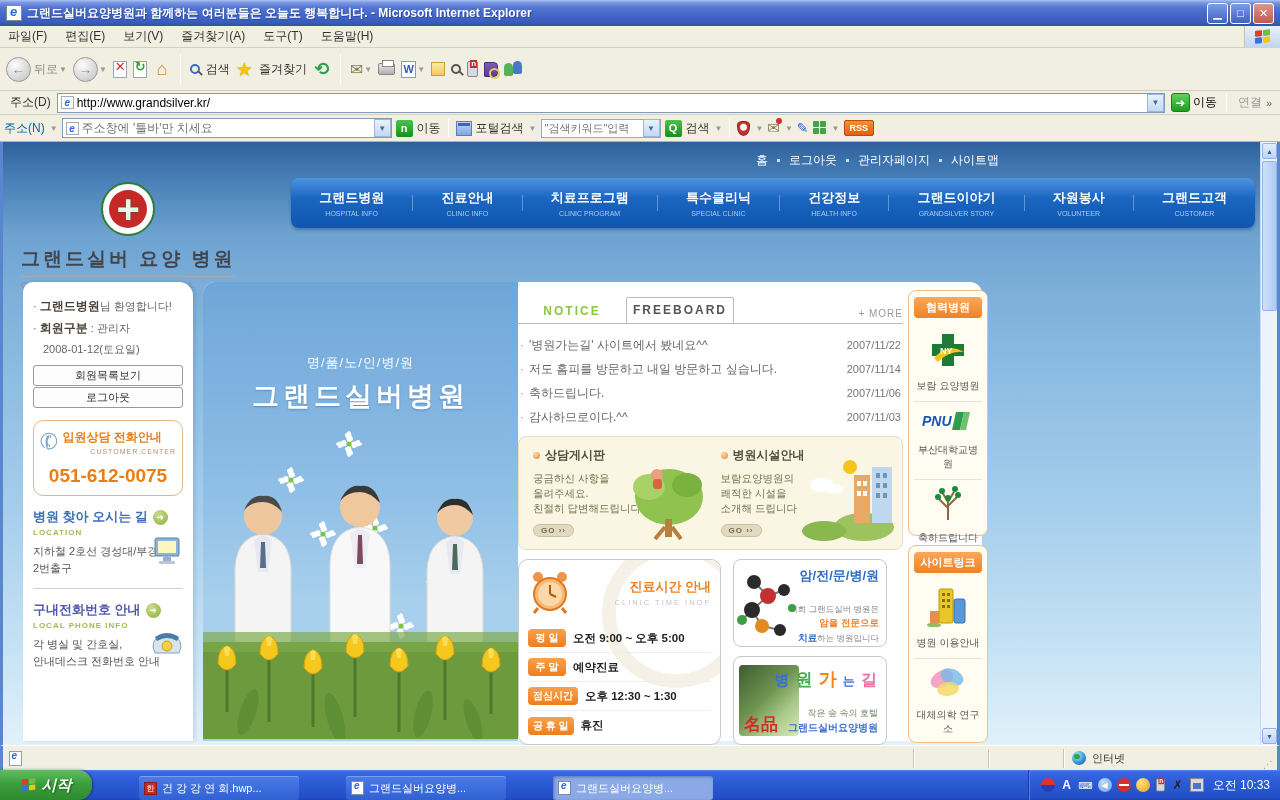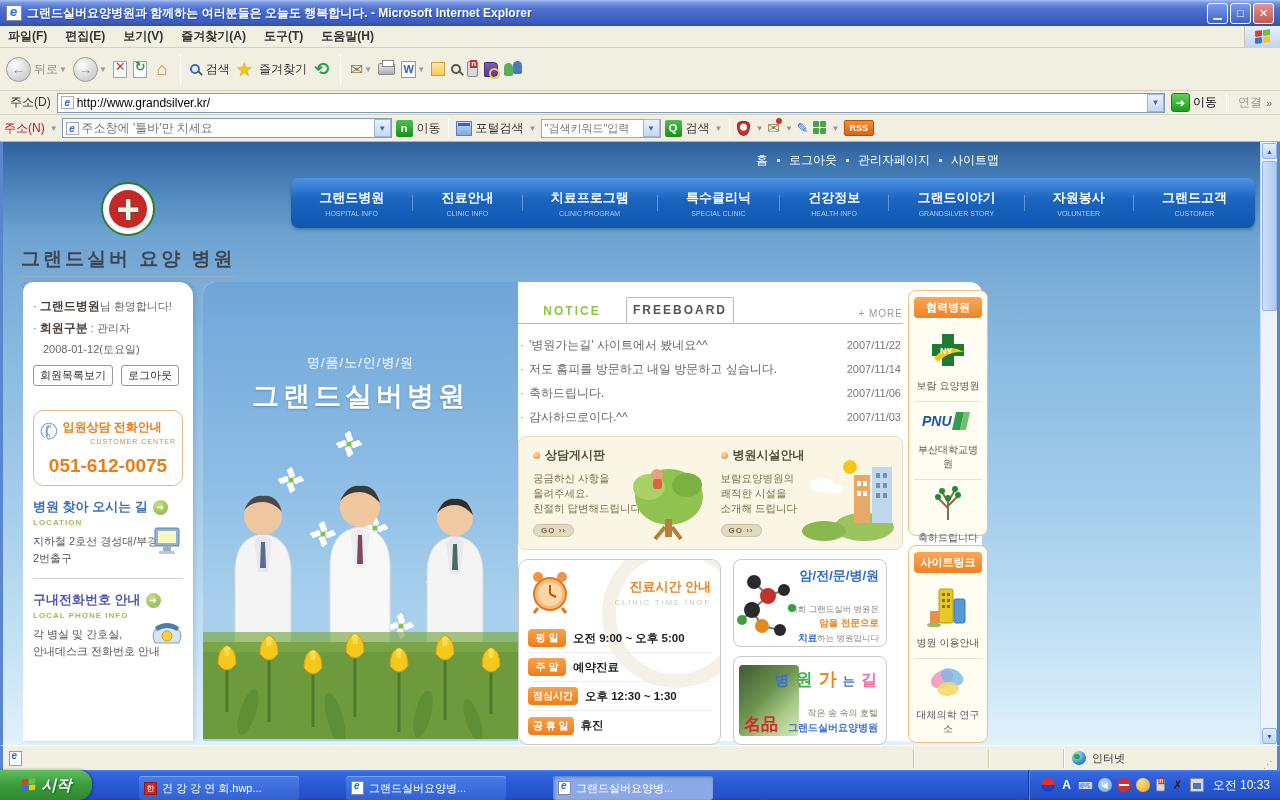--- a/index.html
+++ b/index.html
@@ -11,21 +11,21 @@
     background:linear-gradient(180deg,#A9C2F1 0%,#7A97E2 10%,#5375D2 30%,#4568C9 55%,#3A5CBE 85%,#33519F 100%); }
   .tb-icon { width:16px; height:16px; margin-right:5px; background:#fff; border:1px solid #888; position:relative; flex:none; }
   .tb-icon::after { content:"e"; position:absolute; left:3px; top:-2px; color:#2B6CD4; font-weight:bold; font-size:13px; font-style:italic; }
   .tb-title { color:#fff; font-size:12px; font-weight:bold; text-shadow:1px 1px 1px #2A4A9A; flex:1; overflow:hidden; white-space:nowrap; }
   .tb-btns { display:flex; gap:2px; }
   .tb-btn { width:21px; height:21px; border:1px solid #fff; border-radius:3px; color:#fff; font-size:11px; font-weight:bold;
     display:flex; align-items:center; justify-content:center; background:linear-gradient(180deg,#7D9BE8,#3E63C6); }
   .tb-btn.close { background:linear-gradient(180deg,#E09490,#C05A50); }
 
   .menubar { height:22px; display:flex; align-items:center; background:#F1EFE2; border-bottom:1px solid #D4D0BE; padding-left:8px; }
-  .menu-item { font-size:12px; color:#333; margin-right:18px;font-weight:bold; }
+  .menu-item { font-size:12px; color:#333; margin-right:18px; }
   .winlogo { margin-left:auto; width:36px; height:22px; background:linear-gradient(180deg,#E8F0FC,#C2D4F0); border-left:1px solid #C8C4AE; display:flex; align-items:center; justify-content:center; }
   .flag { width:16px; height:14px; display:grid; grid-template-columns:7px 7px; grid-template-rows:6px 6px; gap:1px; transform:skewY(-6deg); }
   .flag i { border-radius:1px; }
 
   .toolbar { height:43px; display:flex; align-items:center; background:#F1EFE2; border-bottom:1px solid #D4D0BE; padding:0 6px; gap:6px; }
   .circ { width:25px; height:25px; border-radius:50%; background:radial-gradient(circle at 35% 30%,#FDFDFD,#BFBFBF); border:1px solid #9A9A9A;
     color:#8A8A8A; font-size:14px; font-weight:bold; display:flex; align-items:center; justify-content:center; }
   .tlabel { font-size:12px; color:#8A8A8A; margin-left:3px; }
   .tlabel.on { color:#333; }
   .caret { font-size:8px; color:#999; margin-left:1px; }
@@ -106,21 +106,21 @@
   .nav-en { font-size:7px; color:#A8CCF0; margin-top:3px; letter-spacing:0; }
   .nav-sep { width:1px; height:16px; background:#5E96D6; }
 
   .site-body { position:absolute; left:0; right:17px; top:136px; bottom:0; }
 
   .sb { position:absolute; left:20px; top:4px; width:170px; bottom:4px; background:#fff; border-radius:10px 14px 0 0;
     box-shadow:2px 0 4px rgba(0,20,60,.12); padding:16px 10px 0; font-size:11px; color:#555; }
   .sb-line { margin-bottom:5px; color:#666; }
   .sb-line b { color:#4A4038; font-size:12px; }
   .sb-date { margin:2px 0 8px 10px; color:#666; }
-  .sb-btns { display:flex; gap:8px; margin-bottom:24px; }
+  .sb-btns { display:flex; gap:1px; margin-bottom:12px;flex-direction:column; }
   .sb-btn { border:1px solid #999; border-radius:3px; background:#FDFDFD; font-size:11px; color:#333; padding:2px 6px; font-family:inherit; }
   .sb-box { border:1px solid #E0B98A; border-radius:10px; padding:8px 6px; margin-bottom:12px; background:#fff; }
   .pb-top { display:flex; align-items:flex-start; gap:4px; }
   .pb-phone { font-size:22px; color:#7FA6C8; transform:rotate(-20deg); flex:none; }
   .pb-title { color:#E87E17; font-weight:bold; font-size:12px; }
   .pb-sub { font-size:7px; color:#B09070; letter-spacing:1px; text-align:right; margin-top:2px; }
   .pb-num { color:#E87E17; font-weight:bold; font-size:19px; letter-spacing:0; margin-top:10px; text-align:center; }
   .map-svg { display:block; margin:0 auto; }
   .dv-en { font-size:8px; color:#8A93A3; text-align:right; letter-spacing:1px; }
   .dv-ko { font-size:13px; font-weight:bold; color:#E87E17; text-align:right; margin-top:2px; }
@@ -319,21 +319,21 @@
     <span class="go-btn">
       <span class="go-sq">➜</span>
       <span>이동</span>
     </span>
     <span class="tsep" style="height:18px"></span>
     <span class="links-lbl">연결</span>
     <span class="chev2">»</span>
   </div>
 
   <div class="toolbar2">
-    <span style="color:#b91c1c">주소(N)</span>
+    <span style="color:#0369a1">주소(N)</span>
     <span class="caret">▼</span>
     <div class="t2field">
       <span class="mini-e">e</span>
       <input type="text" placeholder="주소창에 '툴바'만 치세요" style="">
       <span class="drop-btn">▼</span>
     </div>
     <span class="greensq">n</span>
     <span style="color:#333">이동</span>
     <span class="tsep" style="height:18px"></span>
     <span class="portal-ic"></span>

